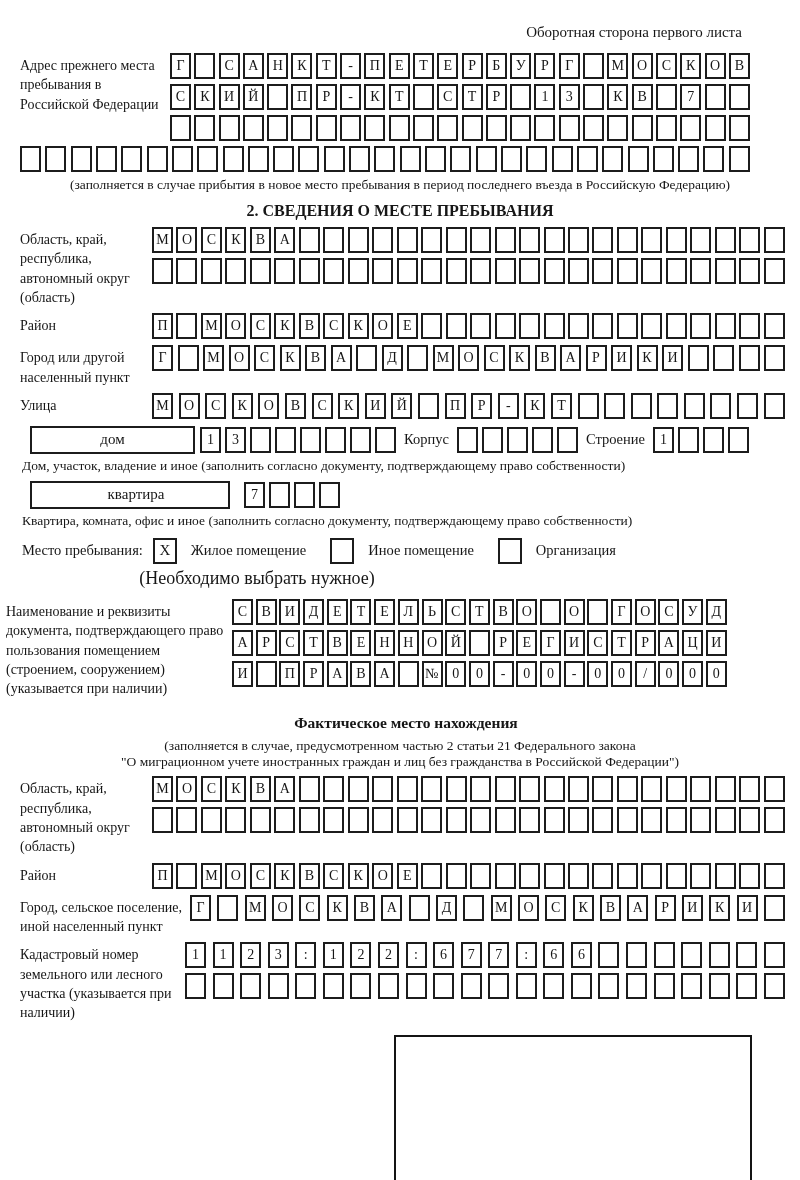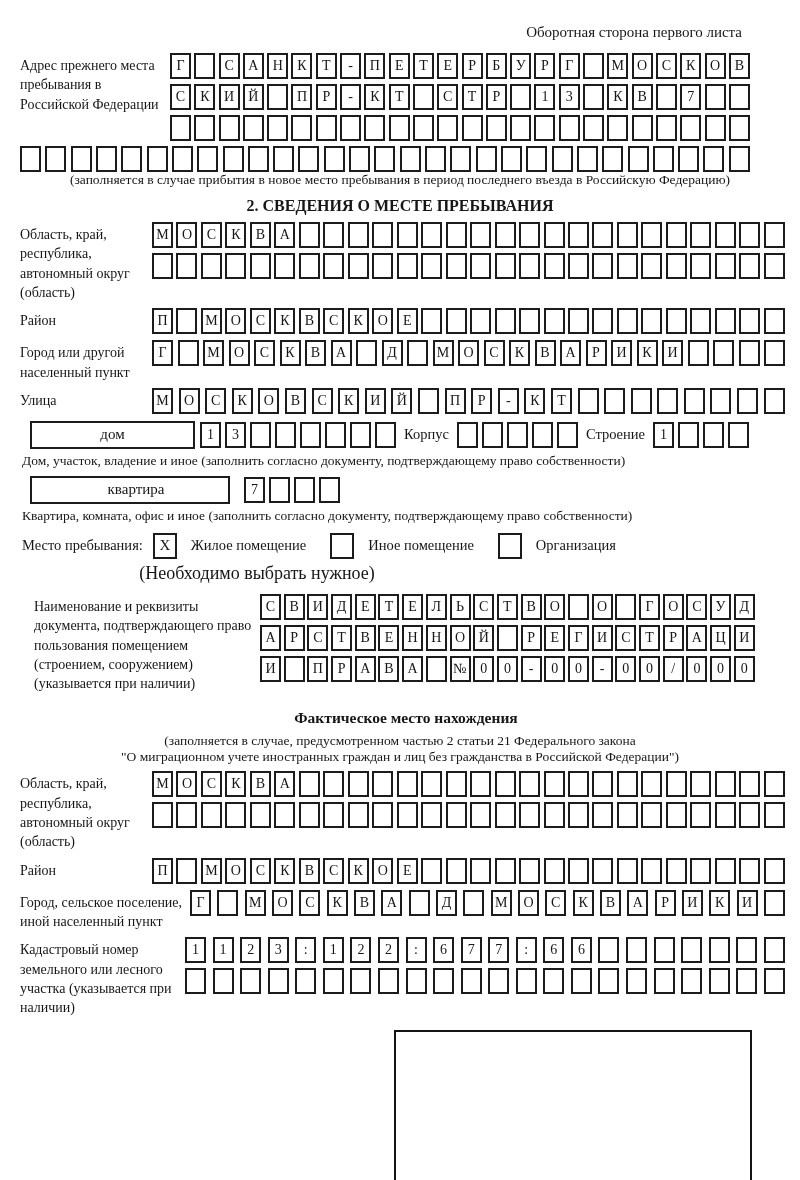--- a/index.html
+++ b/index.html
@@ -26,21 +26,21 @@
     width: 21px; height: 26px; flex: none;
     border: 2px solid #1c1c1c;
     display: flex; align-items: center; justify-content: center;
     font-size: 14px;
   }
   .note { font-size: 13.5px; }
   .center { text-align: center; }
 
   .addr-block { margin: 12px 50px 0 20px; }
   .addr-full  { margin: 5px 50px 0 20px; }
-  .intro-note { }
+  .intro-note { margin-top: 5px; }
 
   .h2 { text-align: center; font-weight: bold; font-size: 16px; margin: 9px 0 7px 0; }
 
   .s2row { margin: 6px 15px 0 20px; }
   .s2row .cellcol { margin-top: 0; }
 
   .house-row, .apt-row { margin: 7px 15px 0 30px; display: flex; align-items: center; }
   .widebox {
     height: 28px; border: 2px solid #1c1c1c; flex: none;
     display: flex; align-items: center; justify-content: center; font-size: 15px;
@@ -54,21 +54,21 @@
   .stay-label { font-size: 14.5px; margin-right: 10px; flex: none; }
   .opt { display: flex; align-items: center; margin-right: 24px; }
   .chk {
     width: 24px; height: 26px; border: 2px solid #1c1c1c; flex: none;
     display: flex; align-items: center; justify-content: center;
     font-size: 15px; margin-right: 14px;
   }
   .opt-label { font-size: 14.5px; }
   .choose-note { margin: 4px 0 0 137px; width: 240px; text-align: center; font-size: 18px; }
 
-  .doc-block { margin: 10px 15px 0 34px; }
+  .doc-block { margin: 10px 15px 0 6px; }
   .doc-cells { flex: none; width: 495px; }
 
   .h3 { text-align: center; font-weight: bold; font-size: 15.5px; margin: 16px 0 6px 0; padding-left: 12px; }
   .law-note { margin-top: 3px; }
 
   .cad-cells { margin-top: 2px; }
 
   .stamp-wrap { margin: 12px 0 0 388px; width: 382px; }
   .stamp-box { width: 358px; height: 175px; border: 2px solid #141414; margin-left: 6px; }
 </style>

